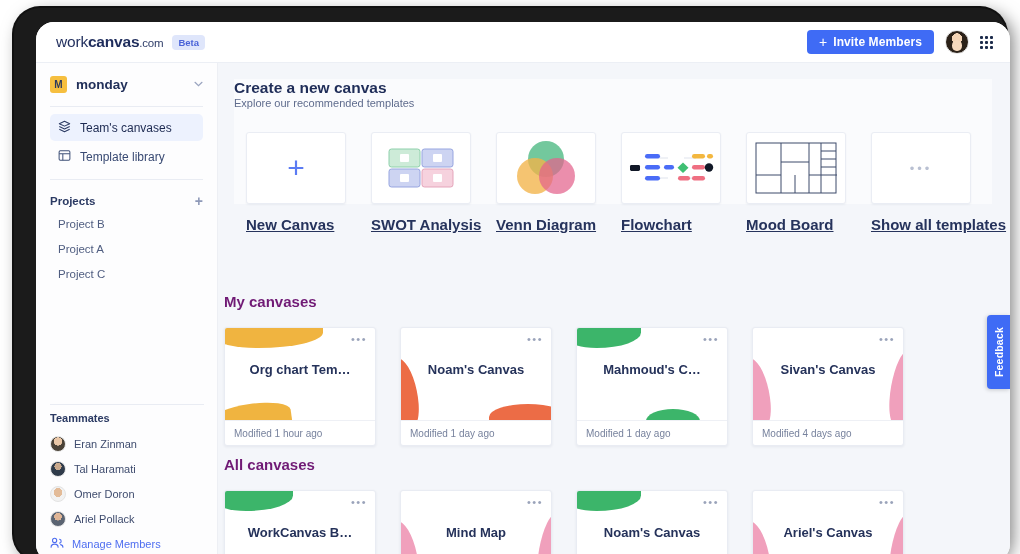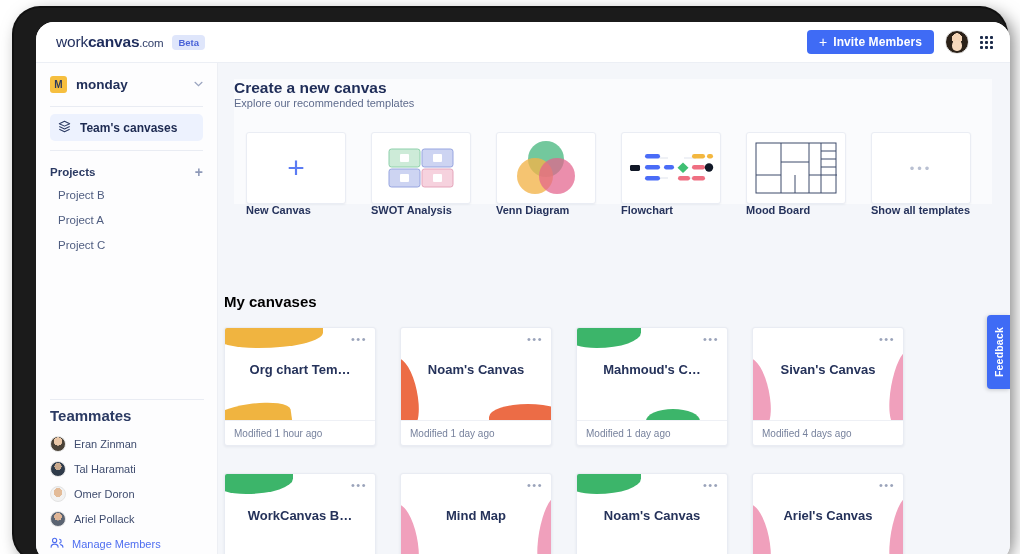--- a/index.html
+++ b/index.html
@@ -90,36 +90,36 @@
   }
   .ws-name { font-size: 13.5px; font-weight: 700; color: #22305a; }
   .chev { margin-left: auto; color: #9aa4bf; font-size: 9px; }
   .sb-divider { height: 1px; background: #e9ecf3; margin: 1px 0 7px; }
 
   .nav-item {
     display: flex; align-items: center; gap: 9px;
     height: 27px; border-radius: 5px; padding: 0 8px;
     font-size: 12px; color: #394a73; cursor: pointer; margin-bottom: 2px;
   }
-  .nav-item.active { background: #edf2fe; color: #1d2a51; font-weight: 700; }
+  .nav-item.active { background: #edf2fe; color: #1d2a51; font-weight: 400; }
   .nav-item svg { flex: none; }
 
   .sec-head {
     display: flex; align-items: center;
     font-size: 11.5px; font-weight: 700; color: #2b3a63;
     margin-top: 11px; height: 20px;
   }
   .sec-head .addp { margin-left: auto; color: #8e99b8; font-size: 14px; cursor: pointer; line-height: 1; }
   .proj-item {
     font-size: 11.5px; color: #4f5d80; padding: 0 0 0 8px;
     height: 25px; display: flex; align-items: center; cursor: pointer;
   }
 
   #teammates { position: absolute; left: 14px; bottom: 6px; width: 154px; }
-  .tm-head { font-size: 15px; font-weight: 700; color: #2b3a63; margin-bottom: 7px; }
+  .tm-head { font-size: 11px; font-weight: 700; color: #2b3a63; margin-bottom: 7px; }
   .tm-row { display: flex; align-items: center; gap: 8px; height: 25px; cursor: pointer; }
   .tm-av { width: 16px; height: 16px; border-radius: 50%; flex: none; border: 1px solid #e3e3e3; }
   .tm-name { font-size: 11px; color: #3f4c6e; }
   .manage-row { display: flex; align-items: center; gap: 8px; height: 25px; cursor: pointer; }
   .manage-row .tm-name { color: #4f6ef0; }
 
   
   #main {
     position: absolute; left: 182px; top: 41px;
     width: 792px; height: 499px;
@@ -134,25 +134,25 @@
   .sub { font-size: 11px; color: #5f6c8d; }
 
   #tpl-row { position: absolute; left: 12px; top: 53px; display: flex; gap: 25px; }
   .tpl { width: 100px; cursor: pointer; }
   .tpl .thumb {
     width: 100px; height: 72px; background: #fff;
     border: 1px solid #eaedf4; border-radius: 3px;
     box-shadow: 0 1px 2px rgba(28,40,80,.05);
     display: flex; align-items: center; justify-content: center; overflow: hidden;
   }
-  .tpl .cap { margin-top: 0; font-size: 11px; font-weight: 700; color: #26335c; white-space: nowrap; }
+  .tpl .cap { margin-top: 12px; font-size: 15px; font-weight: 700; color: #26335c; white-space: nowrap; text-decoration: underline; }
   .plus-big { font-size: 30px; color: #5b7bf3; font-weight: 300; line-height: 1; }
   .dots3 { letter-spacing: 3px; color: #b9c0d2; font-size: 13px; }
 
-  .sec-title { font-size: 15px; font-weight: 700; color: #000000; }
+  .sec-title { font-size: 15px; font-weight: 700; color: #701a75; }
 
   .canvas-row { display: flex; gap: 24px; }
   .canvas-card {
     width: 152px; background: #fff;
     border: 1px solid #e9ecf3; border-radius: 3px;
     box-shadow: 0 1px 3px rgba(28,40,80,.07);
     overflow: hidden; cursor: pointer; position: relative;
   }
   .cc-body { height: 92px; position: relative; overflow: hidden; }
   .cc-title {
@@ -239,20 +239,29 @@
         <span>
           <svg width="13" height="13" viewBox="0 0 14 14">
             <path d="M7 1.4 12.6 4 7 6.6 1.4 4z" fill="none" stroke="#2b3a63" stroke-width="1.1" stroke-linejoin="round"></path>
             <path d="M1.4 7 7 9.6 12.6 7" fill="none" stroke="#2b3a63" stroke-width="1.1" stroke-linejoin="round"></path>
             <path d="M1.4 10 7 12.6 12.6 10" fill="none" stroke="#2b3a63" stroke-width="1.1" stroke-linejoin="round"></path>
           </svg>
         </span>
         <span>Team's canvases</span>
       </div>
 
+      <div class="nav-item">
+        <span>
+          <svg width="13" height="13" viewBox="0 0 14 14">
+            <rect x="1.2" y="1.8" width="11.6" height="10.4" rx="1.3" fill="none" stroke="#3f5178" stroke-width="1.1"></rect>
+            <path d="M1.2 5.1h11.6M5.2 5.1v7.1" stroke="#3f5178" stroke-width="1.1"></path>
+          </svg>
+        </span>
+        <span>Template library</span>
+      </div>
 
       <div class="sb-divider" style="margin-top:9px"></div>
 
       <div class="sec-head">
         <span>Projects</span>
         <span class="addp">+</span>
       </div>
       <div class="proj-item">
           <span>Project B</span>
         </div>
@@ -423,20 +432,21 @@
               <div class="cc-title">Sivan's Canvas</div>
               <div class="cc-dots">•••</div>
             </div>
             <div class="cc-foot">Modified 4 days ago</div>
           </div>
 
         </div>
       </div>
 
       <div style="position:absolute;left:6px;top:393px">
+        <div class="sec-title">All canvases</div>
         <div class="canvas-row" style="margin-top:17px">
 
           <div class="canvas-card">
             <div class="cc-body">
               <div class="brush tl" style="background:#3cb56a;width:78px"></div>
 
               <div class="cc-title">WorkCanvas B…</div>
               <div class="cc-dots">•••</div>
             </div>
           </div>

